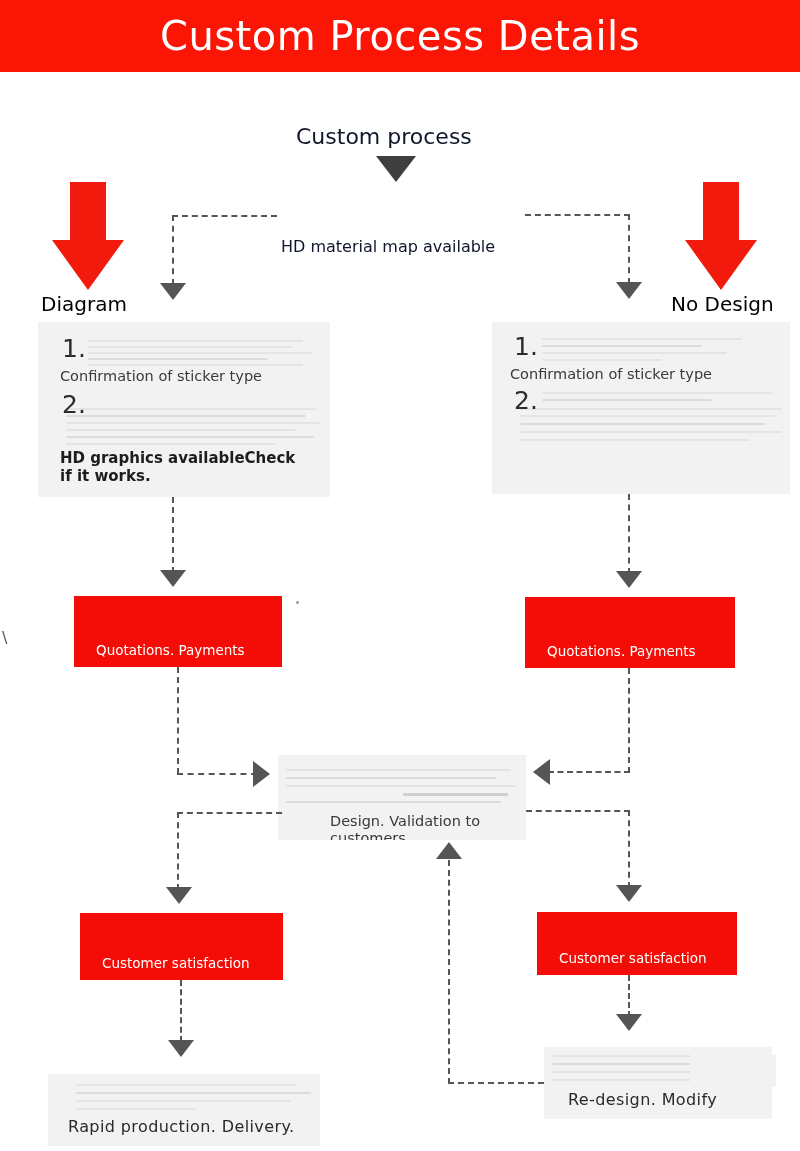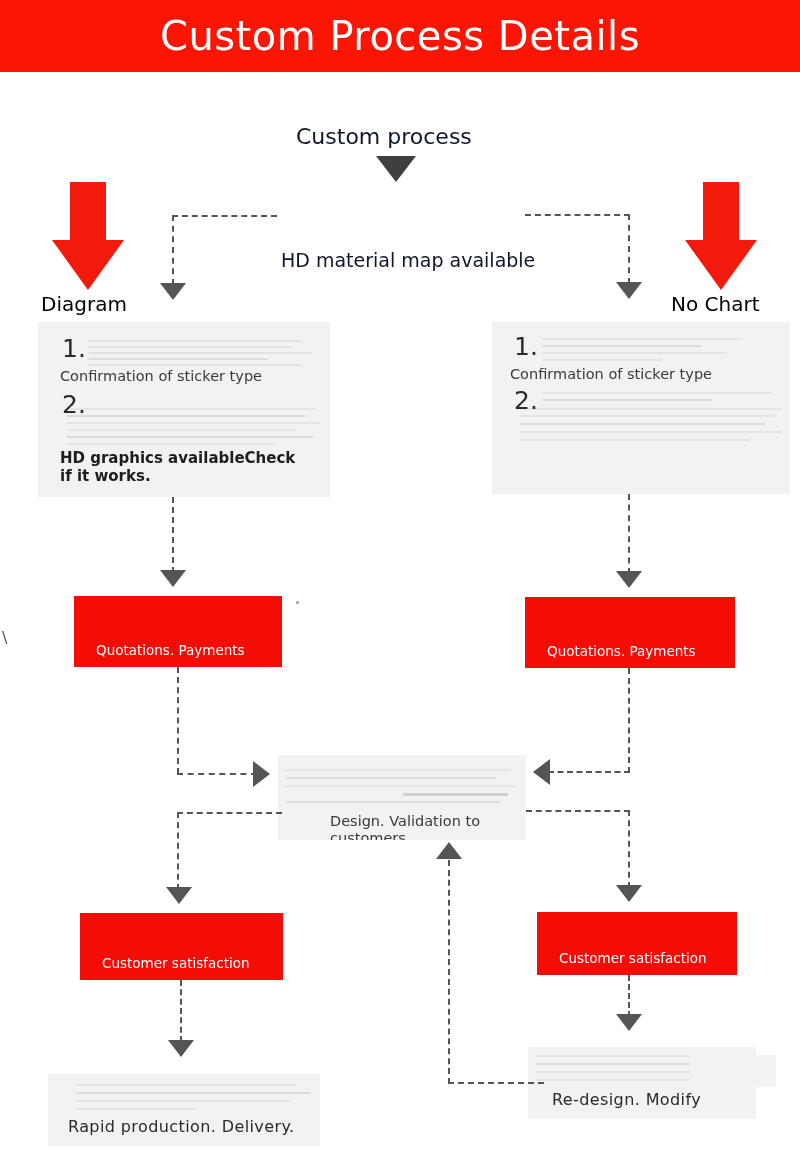--- a/index.html
+++ b/index.html
@@ -135,31 +135,31 @@
   <div class="redarrow" style="left:50px;top:182px;width:76px;height:110px;">
     <div class="shaft" style="left:20px;top:0;width:36px;height:62px;"></div>
     <div class="head" style="left:2px;top:58px;"></div>
   </div>
   <div class="label side" style="left:41px;top:292px;">Diagram</div>
 
   <div class="redarrow" style="left:683px;top:182px;width:76px;height:110px;">
     <div class="shaft" style="left:20px;top:0;width:36px;height:62px;"></div>
     <div class="head" style="left:2px;top:58px;"></div>
   </div>
-  <div class="label side" style="left:671px;top:292px;">No Chart</div>
+  <div class="label side" style="left:671px;top:292px;">No Design</div>
 
   <div class="dash-h" style="left:172px;top:215px;width:105px;"></div>
   <div class="dash-v" style="left:172px;top:215px;height:70px;"></div>
   <div class="tri down" style="left:160px;top:283px;"></div>
 
   <div class="dash-h" style="left:525px;top:214px;width:105px;"></div>
   <div class="dash-v" style="left:628px;top:214px;height:70px;"></div>
   <div class="tri down" style="left:616px;top:282px;"></div>
 
-  <div class="label hdr" style="left:281px;top:237px;font-size:19px;margin-top:12px;">HD material map available</div>
+  <div class="label hdr" style="left:281px;top:237px;font-size:16px;">HD material map available</div>
 
   <div class="greybox" style="left:38px;top:322px;width:292px;height:175px;">
     <div class="ghost-lines">
       <div class="gl" style="left:50px;top:18px;width:215px;"></div>
       <div class="gl" style="left:50px;top:24px;width:205px;"></div>
       <div class="gl" style="left:50px;top:30px;width:225px;"></div>
       <div class="gl d" style="left:50px;top:36px;width:180px;"></div>
       <div class="gl" style="left:50px;top:42px;width:215px;"></div>
       <div class="gl" style="left:28px;top:86px;width:250px;"></div>
       <div class="gl d" style="left:28px;top:93px;width:240px;"></div>
@@ -253,21 +253,21 @@
       <div class="gl d" style="left:28px;top:18px;width:235px;"></div>
       <div class="gl" style="left:28px;top:26px;width:215px;"></div>
       <div class="gl" style="left:28px;top:34px;width:120px;"></div>
     </div>
     <div class="btxt big" style="left:20px;top:44px;">Rapid production. Delivery.</div>
   </div>
 
   <div class="dash-v" style="left:628px;top:975px;height:42px;"></div>
   <div class="tri down" style="left:616px;top:1014px;"></div>
 
-  <div class="greybox" style="left:528px;top:1047px;width:228px;height:72px;">
+  <div class="greybox" style="left:544px;top:1047px;width:228px;height:72px;">
     <div class="ghost-lines">
       <div class="gl" style="left:8px;top:8px;width:200px;"></div>
       <div class="gl d" style="left:8px;top:16px;width:215px;"></div>
       <div class="gl" style="left:8px;top:24px;width:195px;"></div>
       <div class="gl" style="left:8px;top:32px;width:210px;"></div>
     </div>
     <div class="btxt big" style="left:24px;top:44px;">Re-design. Modify</div>
   </div>
 
   <div class="greybox" style="left:690px;top:1055px;width:86px;height:32px;"></div>

